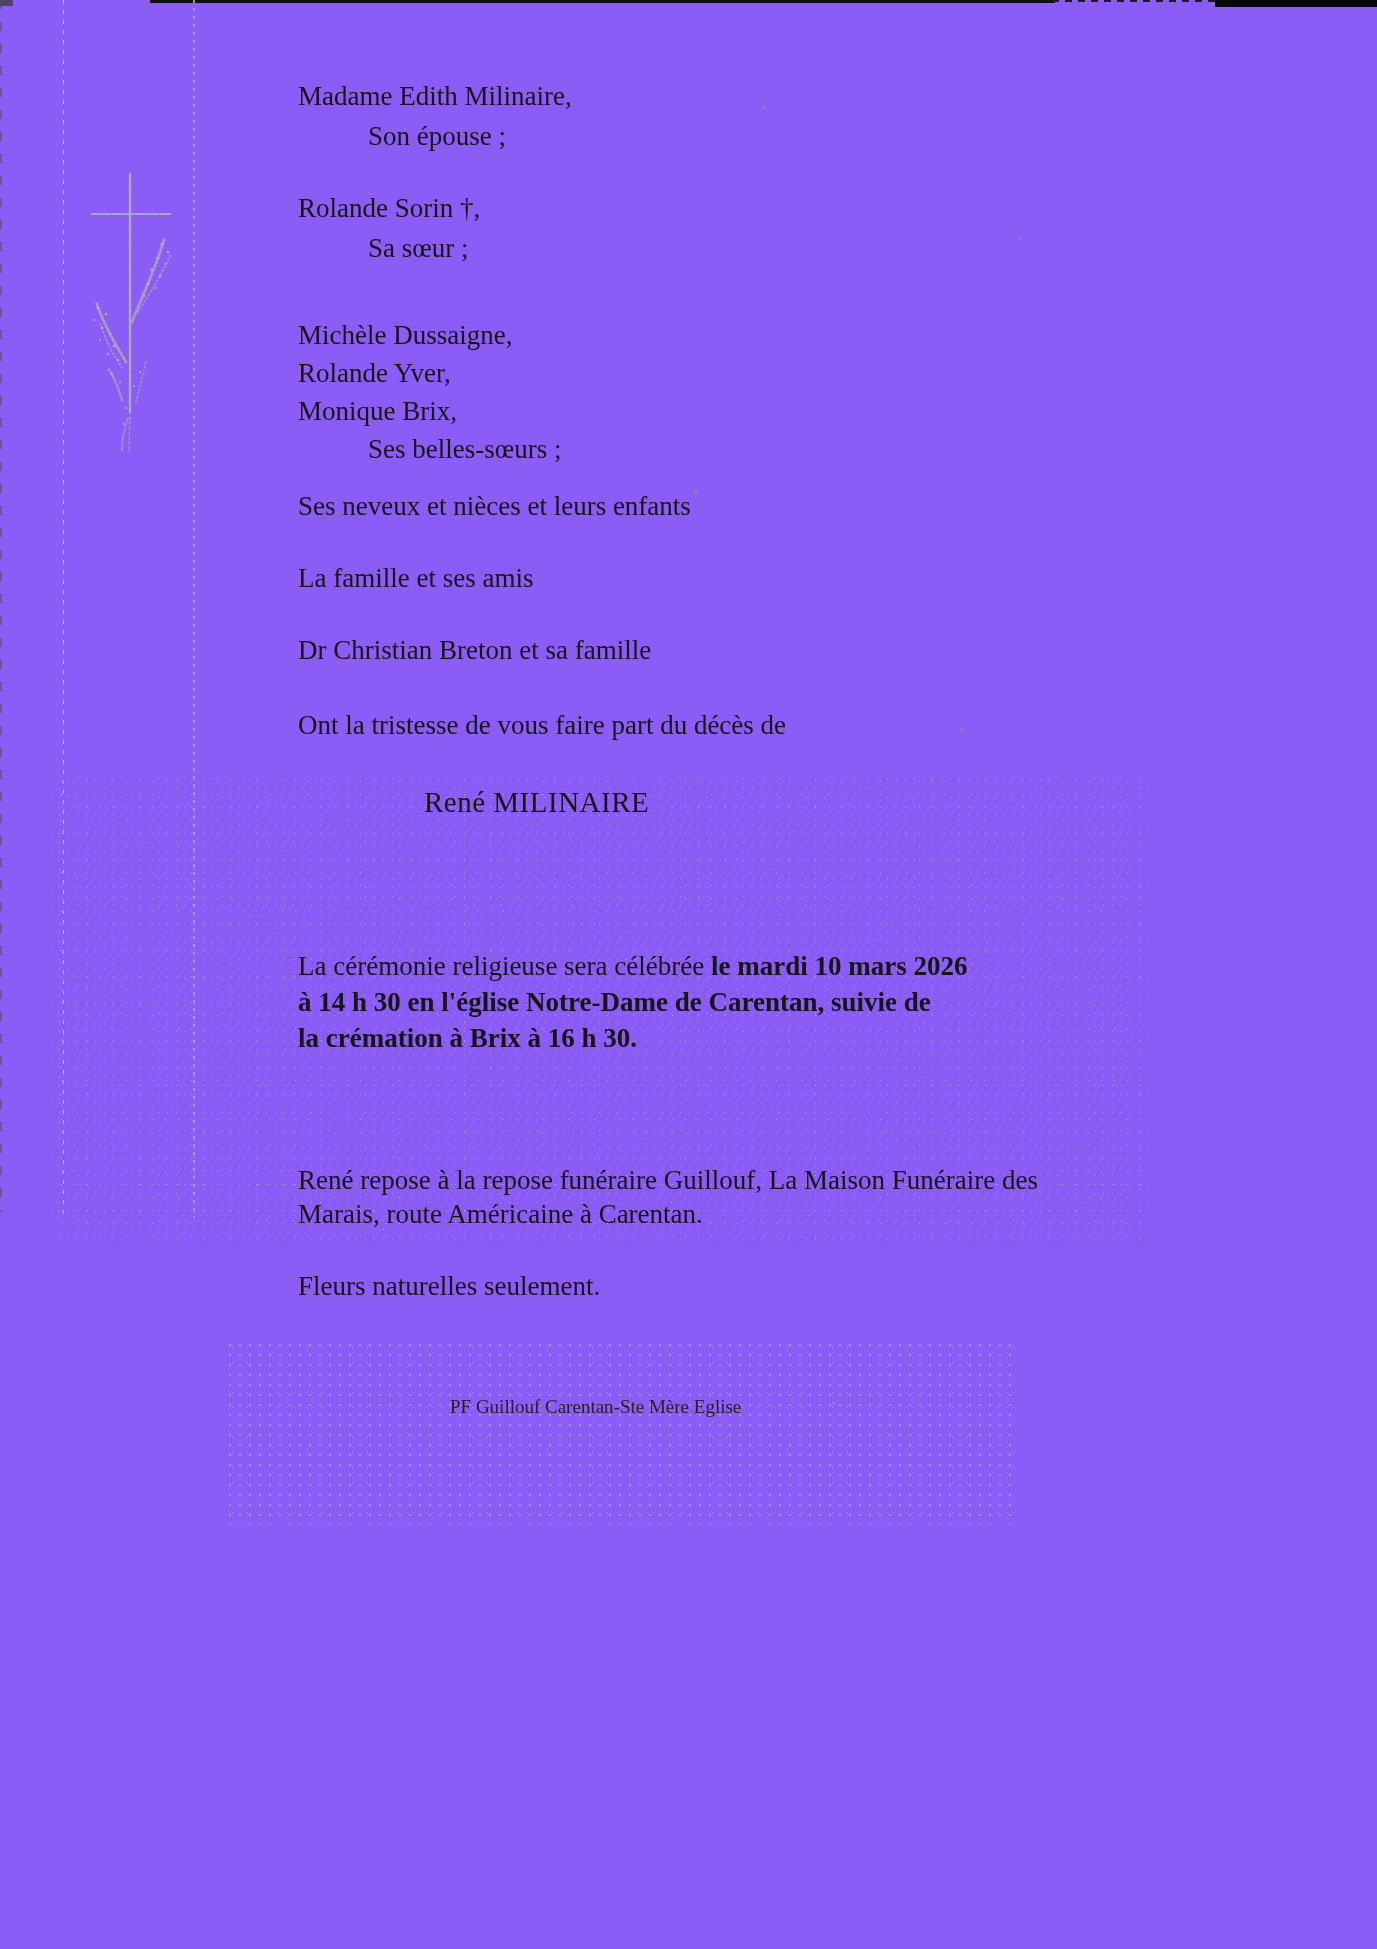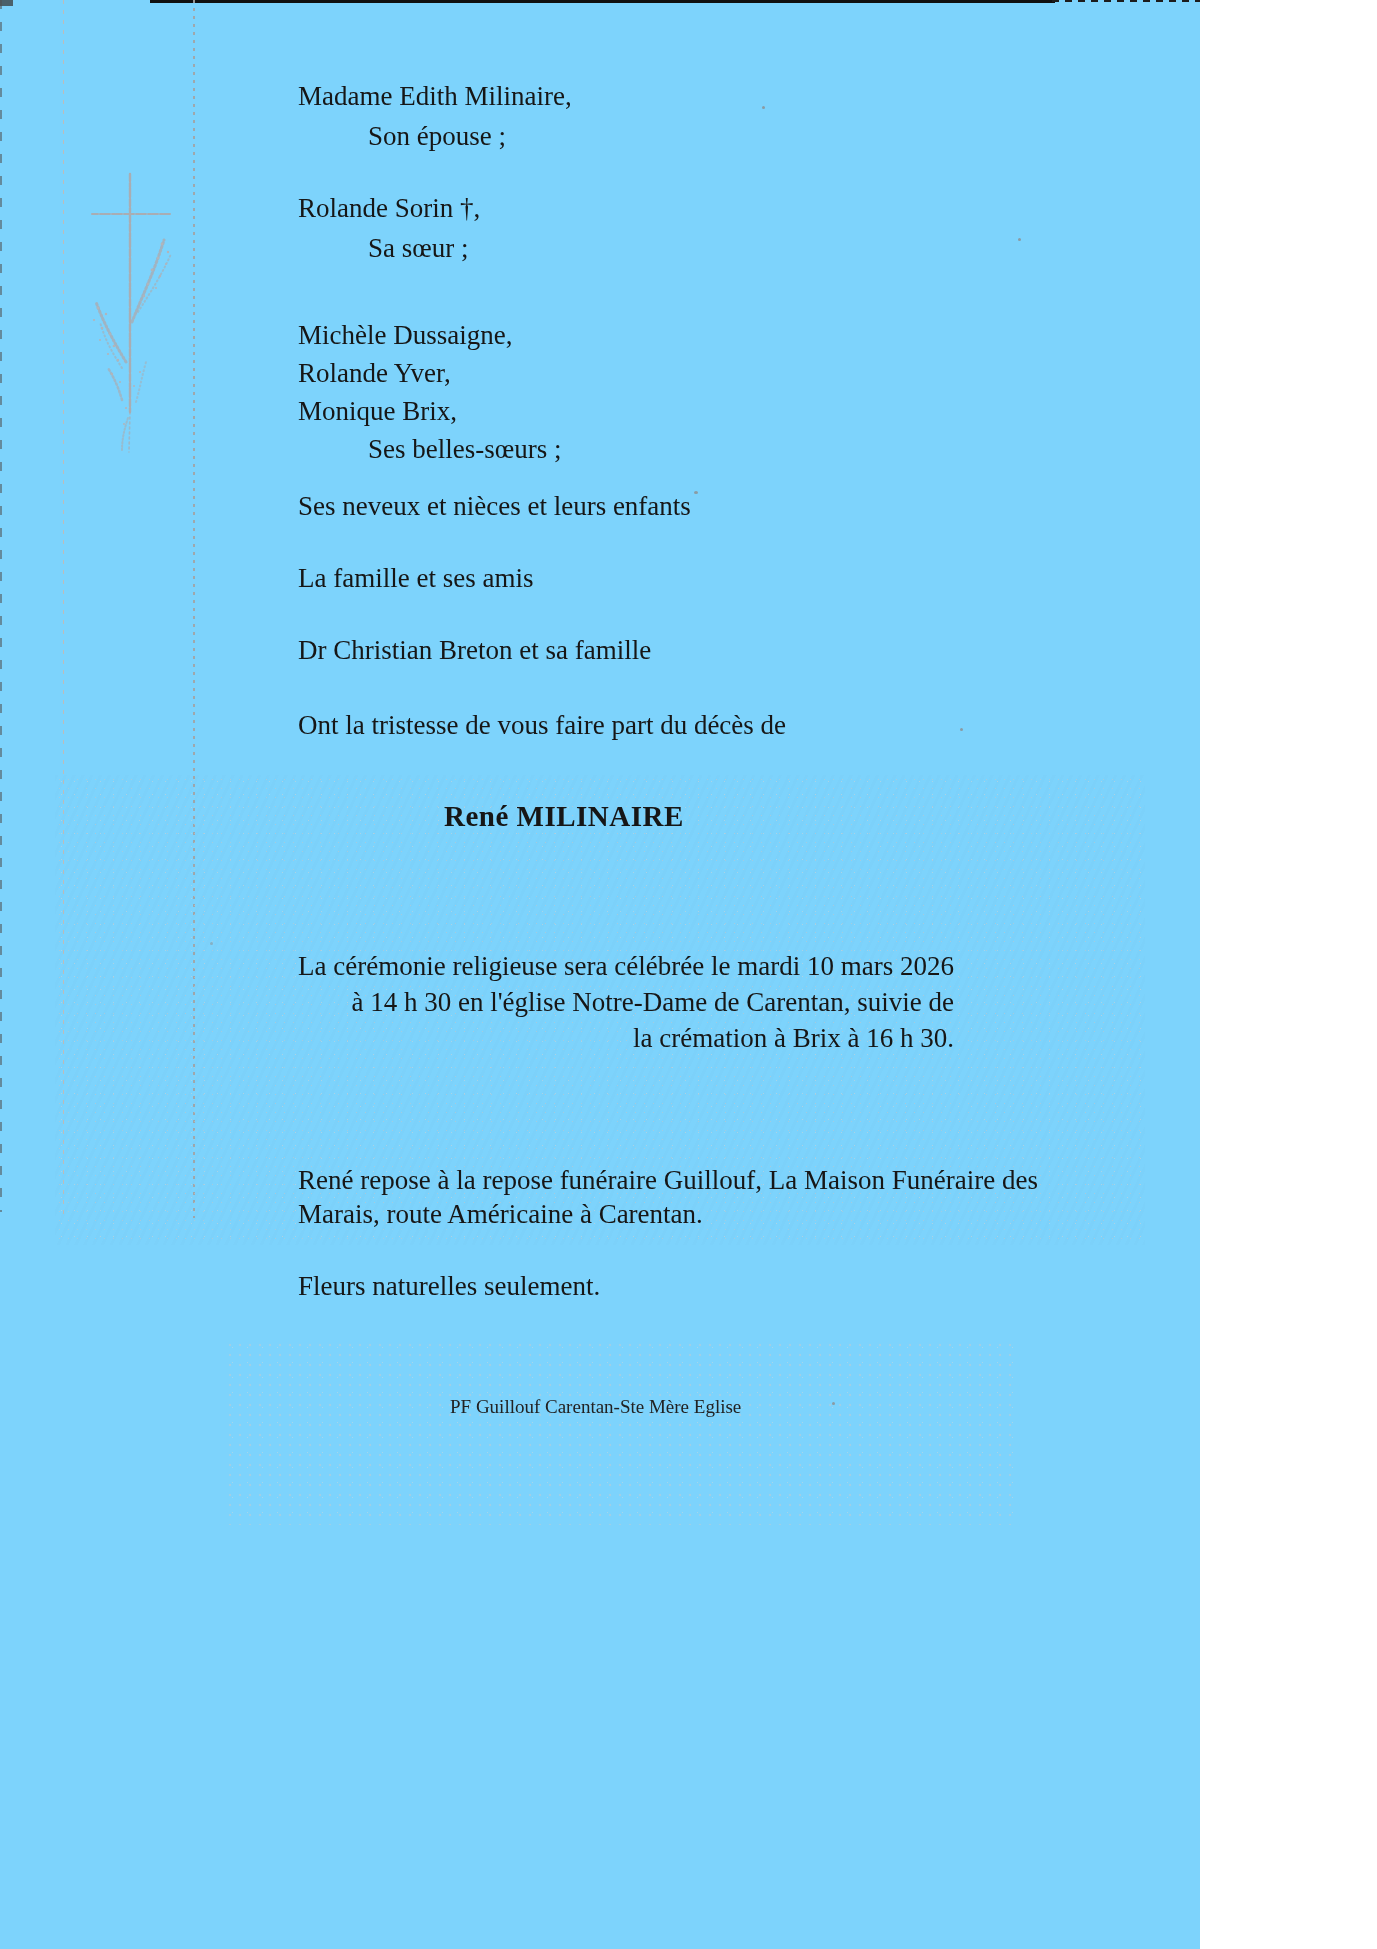--- a/index.html
+++ b/index.html
@@ -1,32 +1,32 @@
 <!DOCTYPE html>
 <html><head>
 <meta charset="utf-8">
 <style>
   html,body{margin:0;padding:0;background:#ffffff;}
   .page{
     position:relative;
-    width:1200px;height:1949px;
-    background:#7dd3fc;
+    width:1377px;height:1949px;
+    background:#8b5cf6;
     font-family:"Liberation Serif","DejaVu Serif",serif;
     color:#161616;
     overflow:hidden;
   }
   
   .group{position:absolute;left:298px;font-size:27px;line-height:40px;white-space:nowrap;}
   .group.lh38 .line{line-height:38px;}
   .group.lh36 .line{line-height:36px;}
   .group.lh34 .line{line-height:34px;}
   .line{line-height:inherit;}
   .ind{margin-left:70px;}
-  .b{font-weight:400;text-align:right;}
-  .title{position:absolute;left:444px;font-size:29px;font-weight:700;letter-spacing:.5px;white-space:nowrap;margin-top:14px;}
+  .b{font-weight:700;}
+  .title{position:absolute;left:424px;font-size:29px;font-weight:400;letter-spacing:.5px;white-space:nowrap;}
   .footer{position:absolute;left:450px;font-size:19px;white-space:nowrap;color:#222;}
   
   .art{position:absolute;pointer-events:none;}
   .top-edge{left:150px;top:0;width:905px;height:3px;background:#101010;}
   .top-edge-dash{left:1052px;top:0;width:165px;height:2px;
     background:repeating-linear-gradient(90deg,#1c1c1c 0 7px,transparent 7px 13px);}
   .top-right-bar{left:1215px;top:0;width:162px;height:7px;background:#070707;}
   .top-left-smudge{left:0;top:0;width:13px;height:6px;background:#3a3a3a;opacity:.75;}
   .vline-a{left:63px;top:0;width:1px;height:1215px;
     background:repeating-linear-gradient(180deg,#bcbcbc 0 4px,transparent 4px 10px);}

